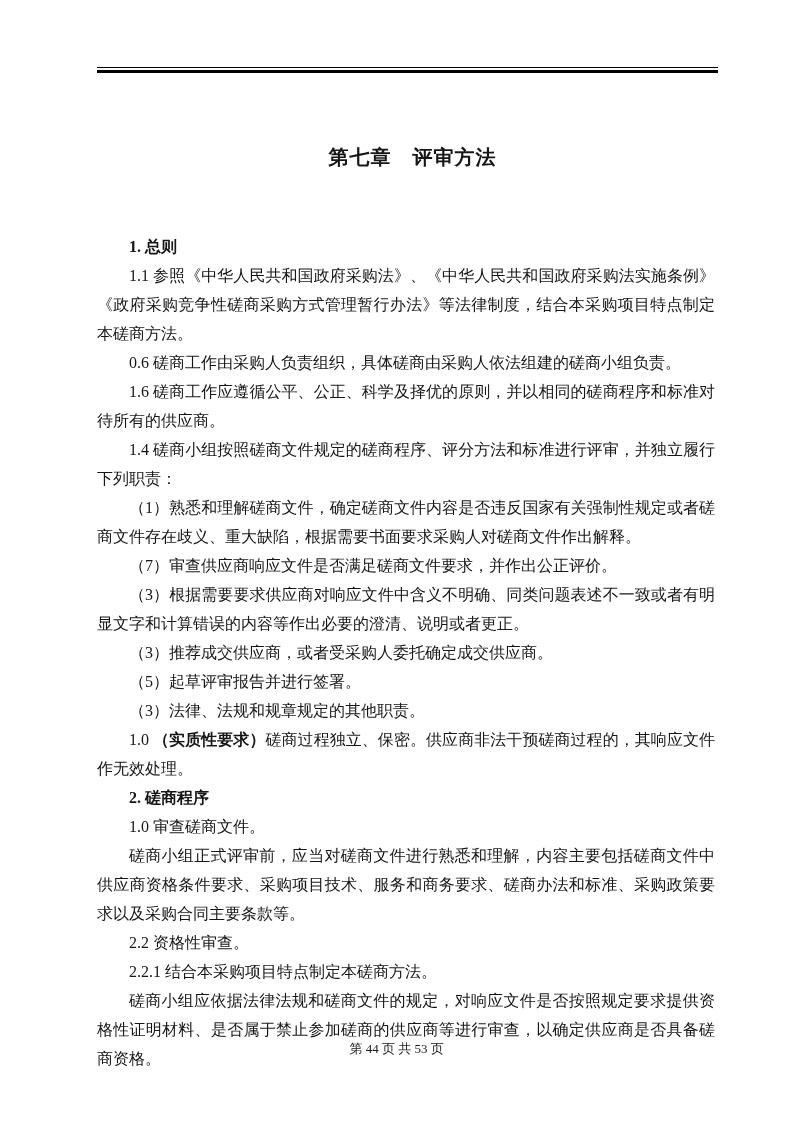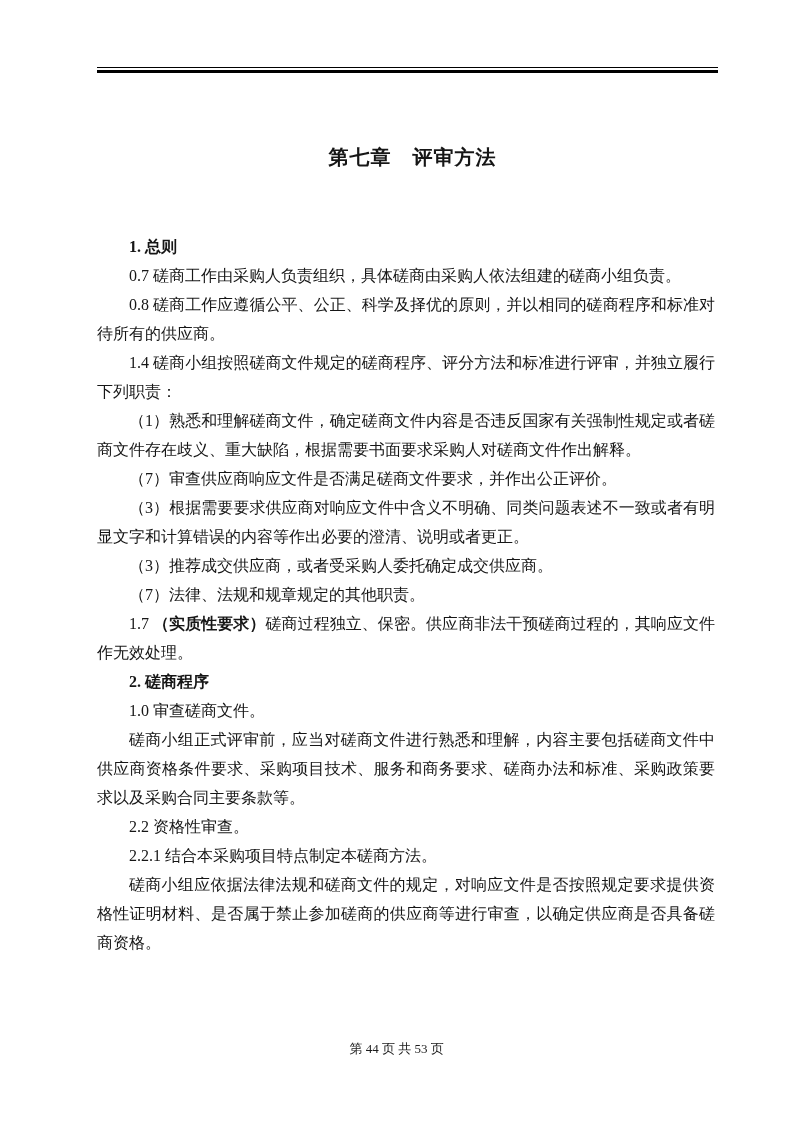--- a/index.html
+++ b/index.html
@@ -74,29 +74,31 @@
 <body>
 
 <div class="page">
 
   <div class="header-rule"></div>
 
   <h1 class="doc-title">第七章　评审方法</h1>
 
   <div class="doc-body" id="doc-body">
       <p class="para heading"><span class="bold">1. 总则</span></p>
-      <p class="para body"><span>0.7 磋商工作由采购人负责组织，具体磋商由采购人依法组建的磋商小组负责。</span></p>
-      <p class="para body"><span>0.8 磋商工作应遵循公平、公正、科学及择优的原则，并以相同的磋商程序和标准对待所有的供应商。</span></p>
+      <p class="para body"><span>1.1 参照《中华人民共和国政府采购法》、《中华人民共和国政府采购法实施条例》《政府采购竞争性磋商采购方式管理暂行办法》等法律制度，结合本采购项目特点制定本磋商方法。</span></p>
+      <p class="para body"><span>0.6 磋商工作由采购人负责组织，具体磋商由采购人依法组建的磋商小组负责。</span></p>
+      <p class="para body"><span>1.6 磋商工作应遵循公平、公正、科学及择优的原则，并以相同的磋商程序和标准对待所有的供应商。</span></p>
       <p class="para body"><span>1.4 磋商小组按照磋商文件规定的磋商程序、评分方法和标准进行评审，并独立履行下列职责：</span></p>
       <p class="para body"><span>（1）熟悉和理解磋商文件，确定磋商文件内容是否违反国家有关强制性规定或者磋商文件存在歧义、重大缺陷，根据需要书面要求采购人对磋商文件作出解释。</span></p>
       <p class="para body"><span>（7）审查供应商响应文件是否满足磋商文件要求，并作出公正评价。</span></p>
       <p class="para body"><span>（3）根据需要要求供应商对响应文件中含义不明确、同类问题表述不一致或者有明显文字和计算错误的内容等作出必要的澄清、说明或者更正。</span></p>
       <p class="para body"><span>（3）推荐成交供应商，或者受采购人委托确定成交供应商。</span></p>
-      <p class="para body"><span>（7）法律、法规和规章规定的其他职责。</span></p>
-      <p class="para body"><span>1.7 </span><span class="bold">（实质性要求）</span><span>磋商过程独立、保密。供应商非法干预磋商过程的，其响应文件作无效处理。</span></p>
+      <p class="para body"><span>（5）起草评审报告并进行签署。</span></p>
+      <p class="para body"><span>（3）法律、法规和规章规定的其他职责。</span></p>
+      <p class="para body"><span>1.0 </span><span class="bold">（实质性要求）</span><span>磋商过程独立、保密。供应商非法干预磋商过程的，其响应文件作无效处理。</span></p>
       <p class="para heading"><span class="bold">2. 磋商程序</span></p>
       <p class="para body"><span>1.0 审查磋商文件。</span></p>
       <p class="para body"><span>磋商小组正式评审前，应当对磋商文件进行熟悉和理解，内容主要包括磋商文件中供应商资格条件要求、采购项目技术、服务和商务要求、磋商办法和标准、采购政策要求以及采购合同主要条款等。</span></p>
       <p class="para body"><span>2.2 资格性审查。</span></p>
       <p class="para body"><span>2.2.1 结合本采购项目特点制定本磋商方法。</span></p>
       <p class="para body"><span>磋商小组应依据法律法规和磋商文件的规定，对响应文件是否按照规定要求提供资格性证明材料、是否属于禁止参加磋商的供应商等进行审查，以确定供应商是否具备磋商资格。</span></p>
     </div>
 
   <div class="page-footer">
     <span>第 44 页 共 53 页</span>

